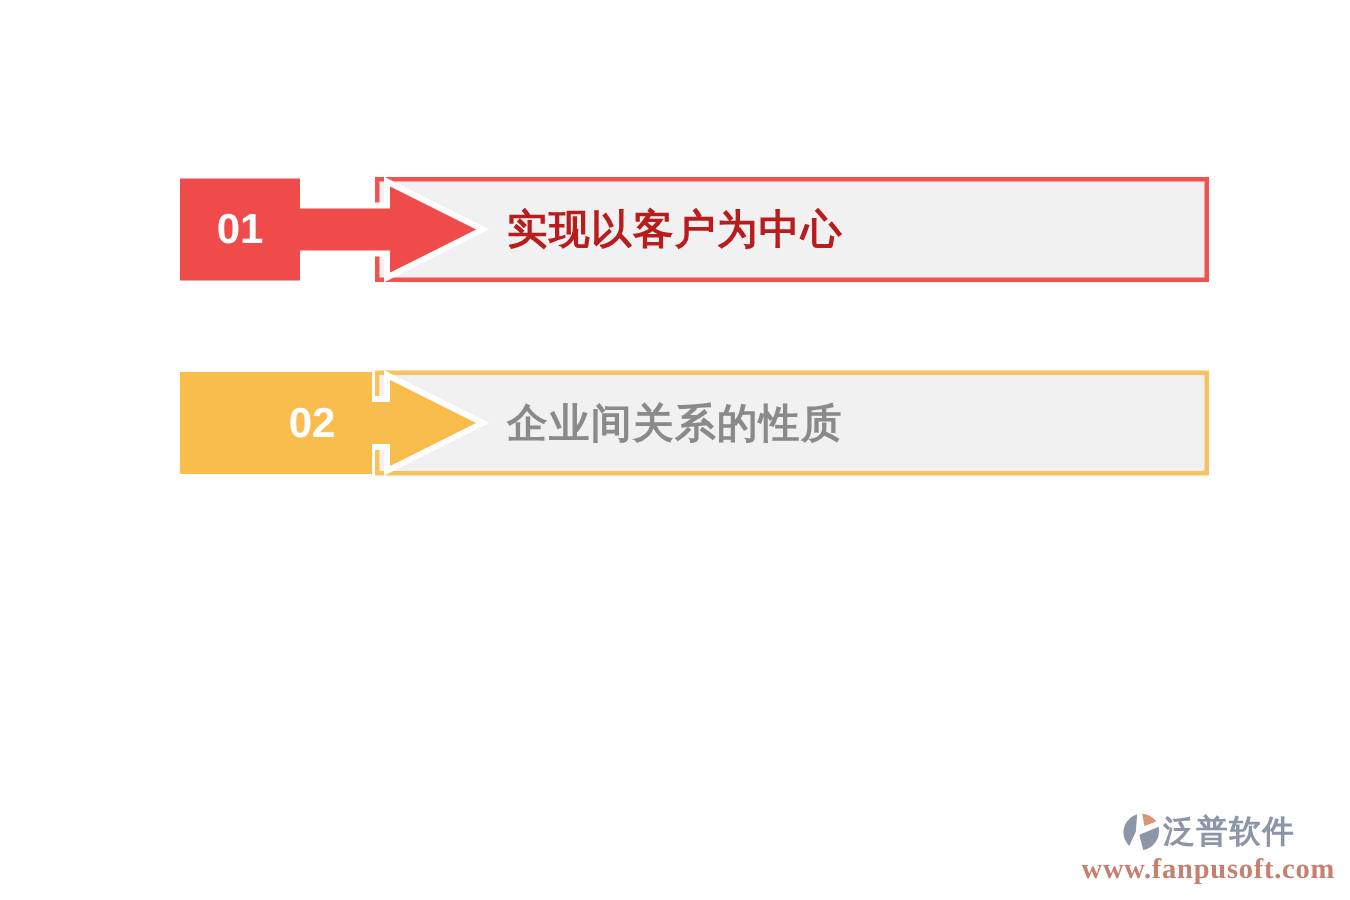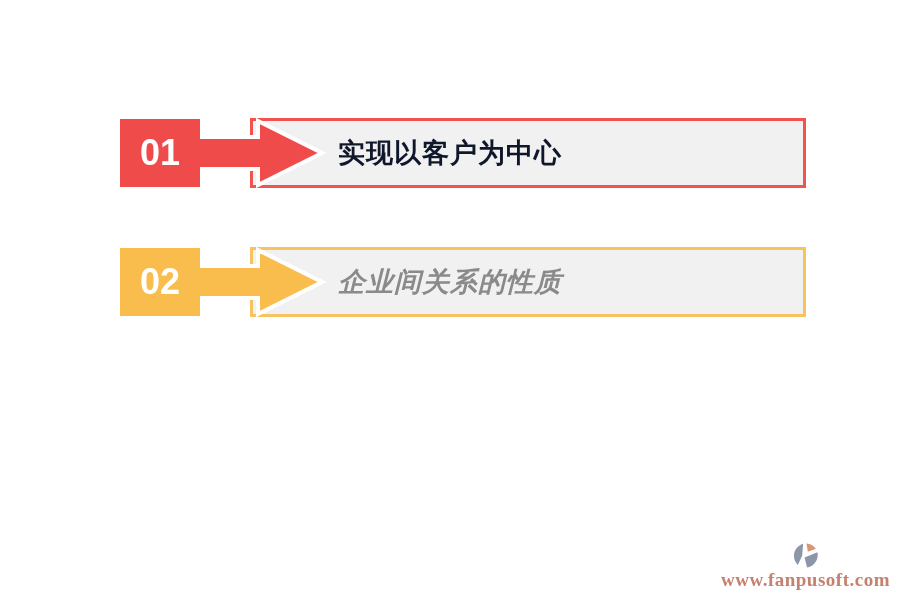--- a/index.html
+++ b/index.html
@@ -29,21 +29,21 @@
   .num-box {
     position: absolute;
     left: 0;
     top: 1px;
     width: 80px;
     height: 68px;
     display: flex;
     align-items: center;
     justify-content: center;
     color: #ffffff;
-    font-size: 36px;
+    font-size: 28px;
     font-weight: bold;
     z-index: 3;
   }
   .arrow-svg {
     position: absolute;
     left: 80px;
     top: 0;
     width: 126px;
     height: 70px;
     z-index: 2;
@@ -103,41 +103,42 @@
 <div class="canvas">
 
   <div class="step-row r0">
     <div class="num-box" style="background-color: rgb(240, 75, 75);">
       <span>01</span>
     </div>
     <svg class="arrow-svg" viewBox="0 0 126 70">
       <polygon points="-6,19 58,19 58,3 122,35 58,67 58,51 -6,51" stroke-width="4" stroke-linejoin="miter" style="fill: rgb(240, 75, 75); stroke: rgb(255, 255, 255);"></polygon>
     </svg>
     <div class="text-panel" style="background-color: rgb(241, 241, 241); border-color: rgb(241, 83, 81);">
-      <span class="panel-label" style="color: #0f172a;">实现以客户为中心</span>
+      <span class="panel-label" style="color: #b91c1c;">实现以客户为中心</span>
     </div>
   </div>
 
   <div class="step-row r1">
-    <div class="num-box" style="background-color: rgb(249, 189, 77);">
+    <div class="num-box" style="background-color: rgb(249, 189, 77); padding-left: 48px;">
       <span>02</span>
     </div>
     <svg class="arrow-svg" viewBox="0 0 126 70">
       <polygon points="-6,19 58,19 58,3 122,35 58,67 58,51 -6,51" stroke-width="4" stroke-linejoin="miter" style="fill: rgb(249, 189, 77); stroke: rgb(255, 255, 255);"></polygon>
     </svg>
-    <div class="text-panel" style="background-color: rgb(241, 241, 241); border-color: rgb(247, 195, 95); font-style: italic;">
+    <div class="text-panel" style="background-color: rgb(241, 241, 241); border-color: rgb(247, 195, 95);">
       <span class="panel-label" style="color: rgb(138, 138, 138);">企业间关系的性质</span>
     </div>
   </div>
 
 
   <div class="footer-logo">
     <div class="brand-line">
       <svg class="brand-icon" viewBox="0 0 26 26">
         <path d="M10.5 0.8 C 4.7 2.6 0.8 8 1 13.9 c 0.1 3.4 1.6 6.6 4 8.9 L 9.6 13 L 10.5 0.8 Z" style="fill: rgb(140, 150, 168);"></path>
         <path d="M14 0.5 c 4 0.3 7.6 2.3 9.8 5.4 L 15.5 9 L 14 0.5 Z" style="fill: rgb(217, 149, 118);"></path>
         <path d="M25.4 9.5 c 0.9 4 -0.1 8.2 -2.7 11.4 c -2 2.5 -4.9 4.2 -8 4.7 L 12 15 L 25.4 9.5 Z" style="fill: rgb(140, 150, 168);"></path>
       </svg>
+      <span class="brand-name" style="color: rgb(140, 150, 168);">泛普软件</span>
     </div>
     <span class="brand-url" style="color: rgb(197, 128, 111);">www.fanpusoft.com</span>
   </div>
 
 </div>
 
 </body></html>

